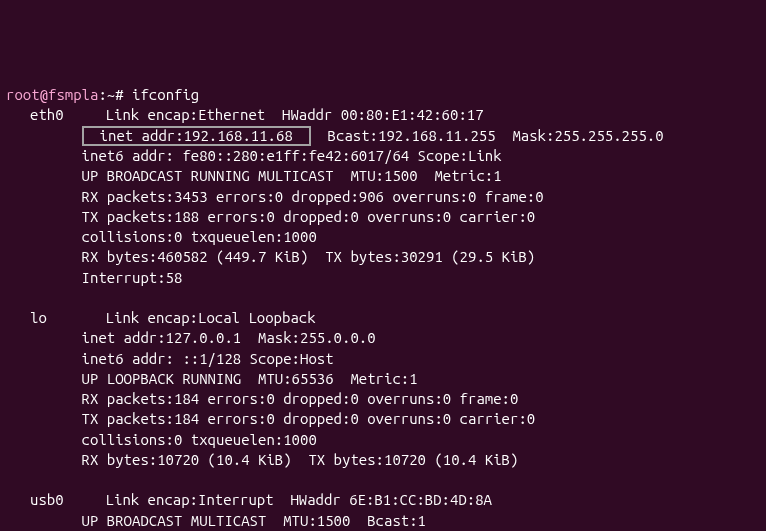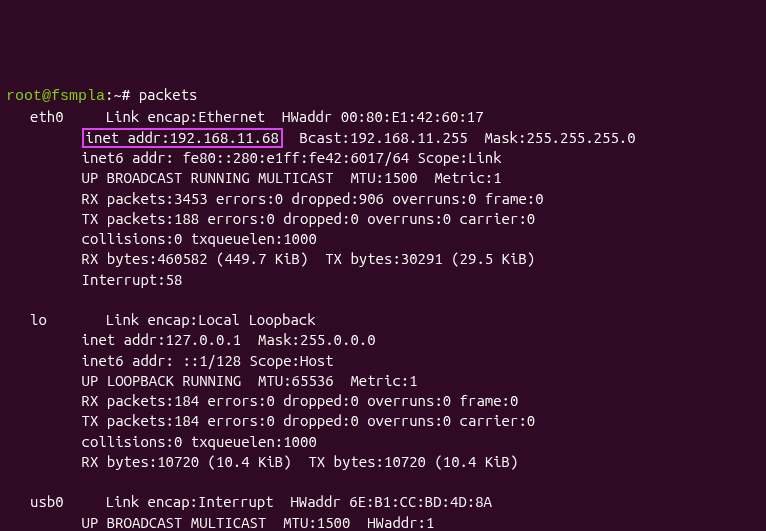--- a/index.html
+++ b/index.html
@@ -8,37 +8,37 @@
       color: #ffffff;
       font-family: "Ubuntu Mono", "DejaVu Sans Mono", Menlo, Consolas, monospace;
       font-size: 15px;
       line-height: 1.35;
       padding: 4px 6px;
       width: 766px;
       height: 531px;
       overflow: hidden;
       white-space: pre;
     }
-    .prompt-user { color: #84cc16; font-family: Liberation Mono, monospace; }
+    .prompt-user { color: #f9a8d4; }
     .prompt-path { color: #ffffff; }
     .highlight-box {
-      border: 2px solid #d946ef;
-      padding: 0 2px;
+      border: 2px solid #a3a3a3;
+      padding: 0 16px;
       display: inline-block;
       line-height: 1.1;
     }
     .iface-block { display: block; }
     .iface-name { display: inline-block; width: 9ch; vertical-align: top; margin-left: 24px; }
     .iface-body { display: inline-block; vertical-align: top; }
     .indent { display: block; padding-left: 9ch; }
   </style>
 </head>
 <body>
 
 
 
-<span><span class="prompt-user">root@fsmpla</span><span>:</span><span class="prompt-path">~</span><span>#</span> <span>packets</span></span>
+<span><span class="prompt-user">root@fsmpla</span><span>:</span><span class="prompt-path">~</span><span>#</span> <span>ifconfig</span></span>
 <span class="iface-block"><span class="iface-name">eth0</span><span class="iface-body">Link encap:Ethernet  HWaddr 00:80:E1:42:60:17</span></span><span class="indent"><span class="highlight-box">inet addr:192.168.11.68</span><span>  Bcast:192.168.11.255  Mask:255.255.255.0</span></span><span class="indent">inet6 addr: fe80::280:e1ff:fe42:6017/64 Scope:Link</span><span class="indent">UP BROADCAST RUNNING MULTICAST  MTU:1500  Metric:1</span><span class="indent">RX packets:3453 errors:0 dropped:906 overruns:0 frame:0</span><span class="indent">TX packets:188 errors:0 dropped:0 overruns:0 carrier:0</span><span class="indent">collisions:0 txqueuelen:1000</span><span class="indent">RX bytes:460582 (449.7 KiB)  TX bytes:30291 (29.5 KiB)</span><span class="indent">Interrupt:58</span>
 <span class="iface-block"><span class="iface-name">lo</span><span class="iface-body">Link encap:Local Loopback</span></span><span class="indent">inet addr:127.0.0.1  Mask:255.0.0.0</span><span class="indent">inet6 addr: ::1/128 Scope:Host</span><span class="indent">UP LOOPBACK RUNNING  MTU:65536  Metric:1</span><span class="indent">RX packets:184 errors:0 dropped:0 overruns:0 frame:0</span><span class="indent">TX packets:184 errors:0 dropped:0 overruns:0 carrier:0</span><span class="indent">collisions:0 txqueuelen:1000</span><span class="indent">RX bytes:10720 (10.4 KiB)  TX bytes:10720 (10.4 KiB)</span>
-<span class="iface-block"><span class="iface-name">usb0</span><span class="iface-body">Link encap:Interrupt  HWaddr 6E:B1:CC:BD:4D:8A</span></span><span class="indent">UP BROADCAST MULTICAST  MTU:1500  HWaddr:1</span><span class="indent">RX packets:0 errors:0 dropped:0 overruns:0 frame:0</span>
+<span class="iface-block"><span class="iface-name">usb0</span><span class="iface-body">Link encap:Interrupt  HWaddr 6E:B1:CC:BD:4D:8A</span></span><span class="indent">UP BROADCAST MULTICAST  MTU:1500  Bcast:1</span><span class="indent">RX packets:0 errors:0 dropped:0 overruns:0 frame:0</span>
 
 
 
 
 </body></html>

